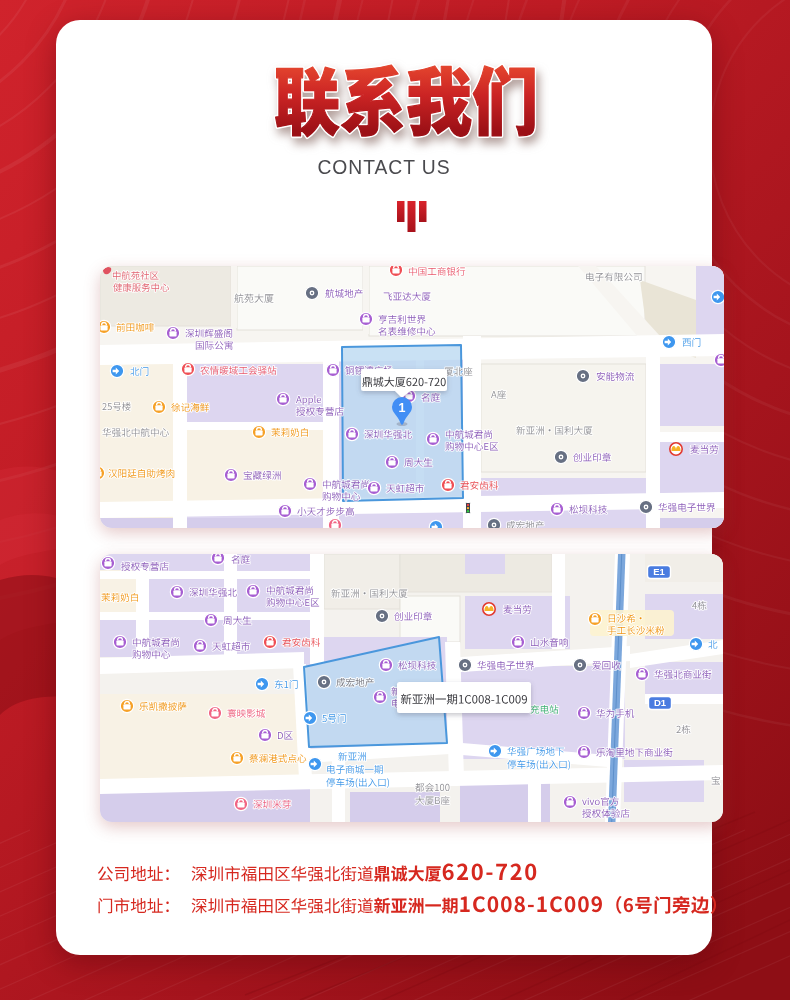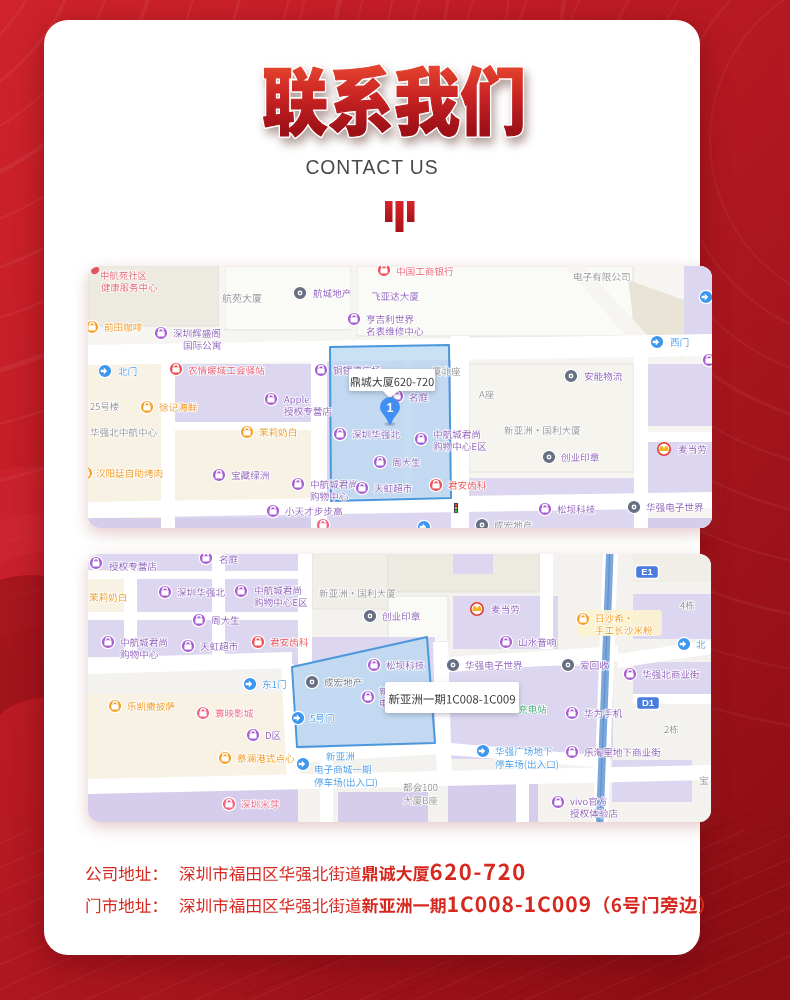--- a/index.html
+++ b/index.html
@@ -1,16 +1,16 @@
 <!DOCTYPE html>
 <html><head><meta charset="utf-8">
 <style>
 html,body{margin:0;padding:0;}
 body{width:790px;height:1000px;overflow:hidden;position:relative;font-family:"Liberation Sans",sans-serif;}
-.card{position:absolute;left:44px;top:20px;width:656px;height:935px;background:#ffffff;border-radius:24px;
+.card{position:absolute;left:56px;top:20px;width:656px;height:935px;background:#ffffff;border-radius:24px;
 box-shadow:0 8px 30px rgba(90,5,10,0.45);}
 .contact{position:absolute;left:0;top:135px;width:100%;text-align:center;font-size:21px;color:#4a4a4e;
 letter-spacing:1px;transform:scaleX(0.92);}
 .bars{position:absolute;left:0;top:181px;width:100%;}
 .map{position:absolute;left:44px;overflow:hidden;border-radius:12px;
 box-shadow:0 5px 16px rgba(160,60,60,0.28);background:#f6f4f0;}
 .m1{top:246px;width:624px;height:262px;}
 .m2{top:534px;width:623px;height:268px;}
 </style></head>
 <body>

